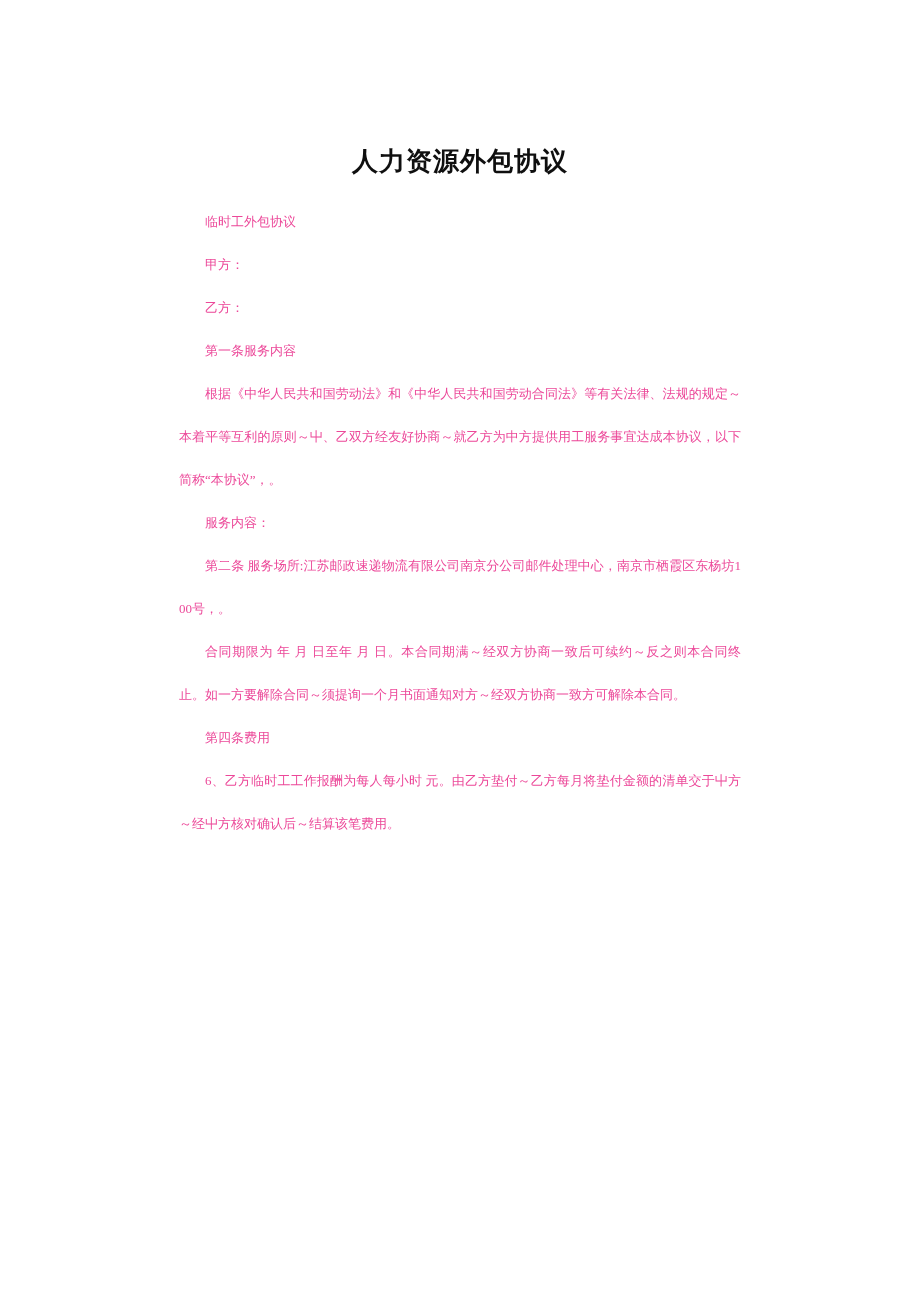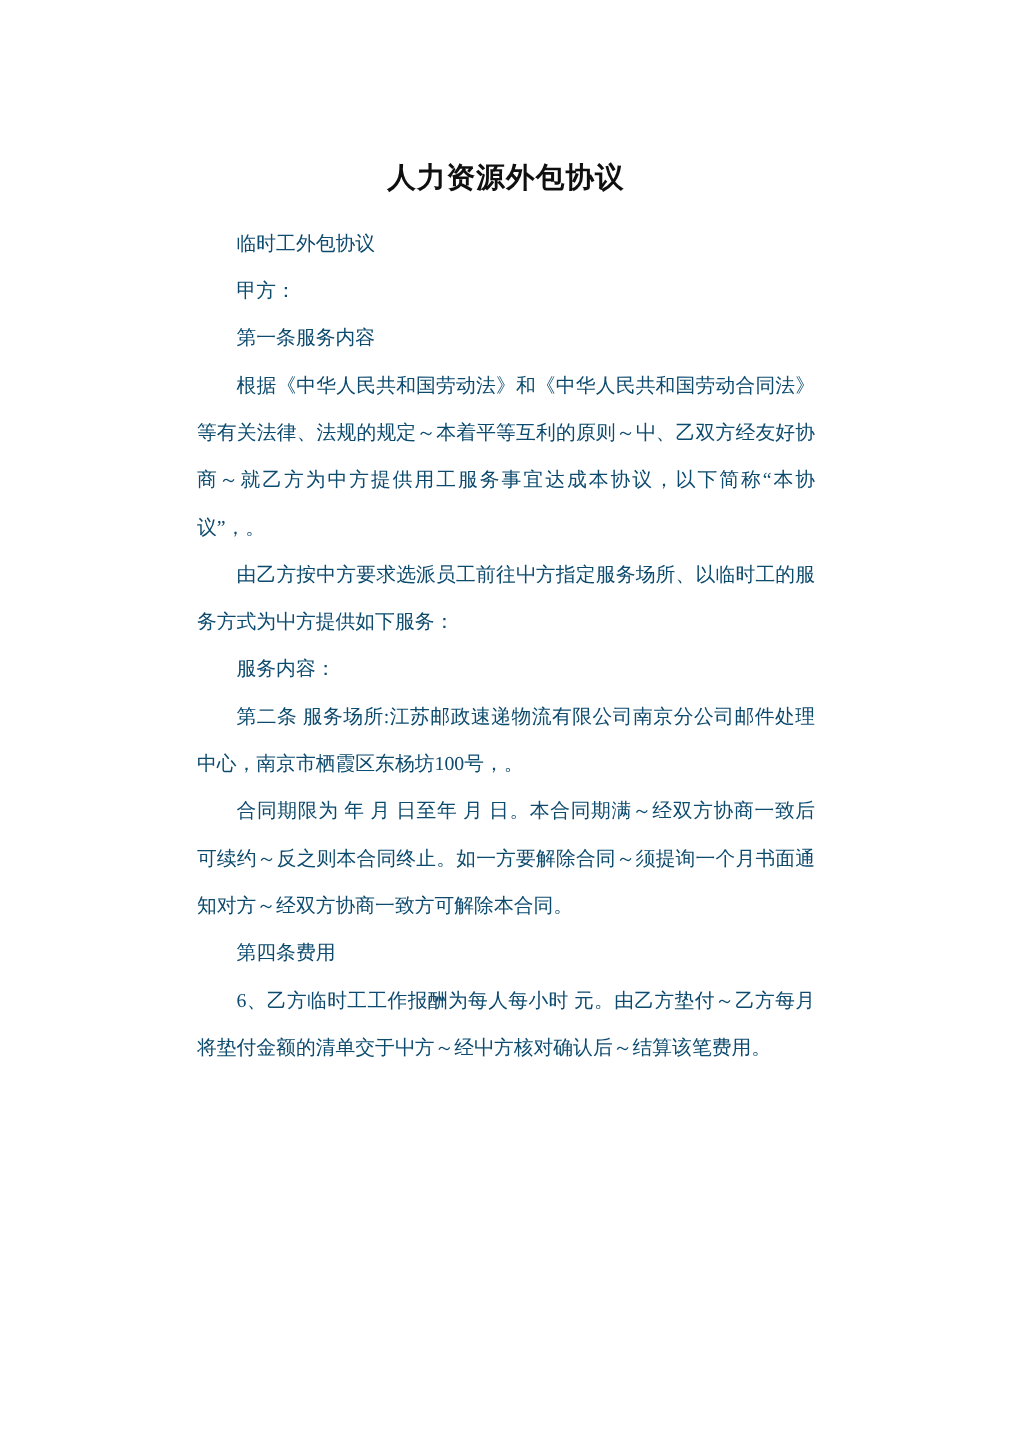--- a/index.html
+++ b/index.html
@@ -26,39 +26,39 @@
     font-weight: bold;
     line-height: 34px;
     letter-spacing: 1px;
     color: #0f0f0f;
   }
   .paragraphs {
     margin-top: 21px;
   }
   .para {
     margin: 0;
-    font-size: 18px;
+    font-size: 13px;
     line-height: 43px;
     text-align: justify;
     text-indent: 2em;
     word-break: break-all;
-    color: #0c4a6e;
+    color: #ec4899;
   }
 </style>
 </head>
 <body>
 
 <div class="page">
   <h1 class="doc-title">人力资源外包协议</h1>
 
   <div class="paragraphs">
     <p class="para">临时工外包协议</p>
     <p class="para">甲方：</p>
+    <p class="para">乙方：</p>
     <p class="para">第一条服务内容</p>
     <p class="para">根据《中华人民共和国劳动法》和《中华人民共和国劳动合同法》等有关法律、法规的规定～本着平等互利的原则～屮、乙双方经友好协商～就乙方为中方提供用工服务事宜达成本协议，以下简称“本协议”，。</p>
-    <p class="para">由乙方按中方要求选派员工前往屮方指定服务场所、以临时工的服务方式为屮方提供如下服务：</p>
     <p class="para">服务内容：</p>
     <p class="para">第二条 服务场所:江苏邮政速递物流有限公司南京分公司邮件处理中心，南京市栖霞区东杨坊100号，。</p>
     <p class="para">合同期限为 年 月 日至年 月 日。本合同期满～经双方协商一致后可续约～反之则本合同终止。如一方要解除合同～须提询一个月书面通知对方～经双方协商一致方可解除本合同。</p>
     <p class="para">第四条费用</p>
     <p class="para">6、乙方临时工工作报酬为每人每小时 元。由乙方垫付～乙方每月将垫付金额的清单交于屮方～经屮方核对确认后～结算该笔费用。</p>
   </div>
 </div>
 
 </body></html>

